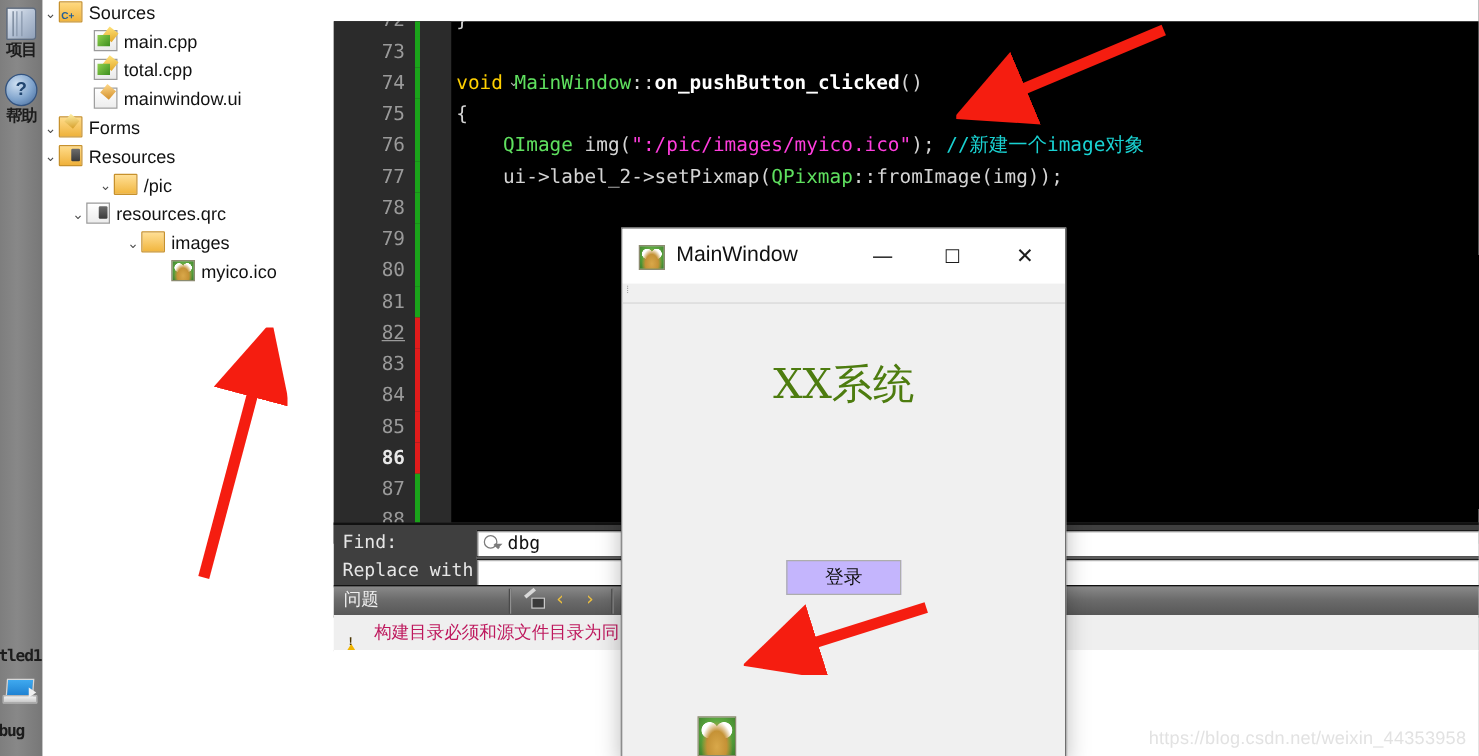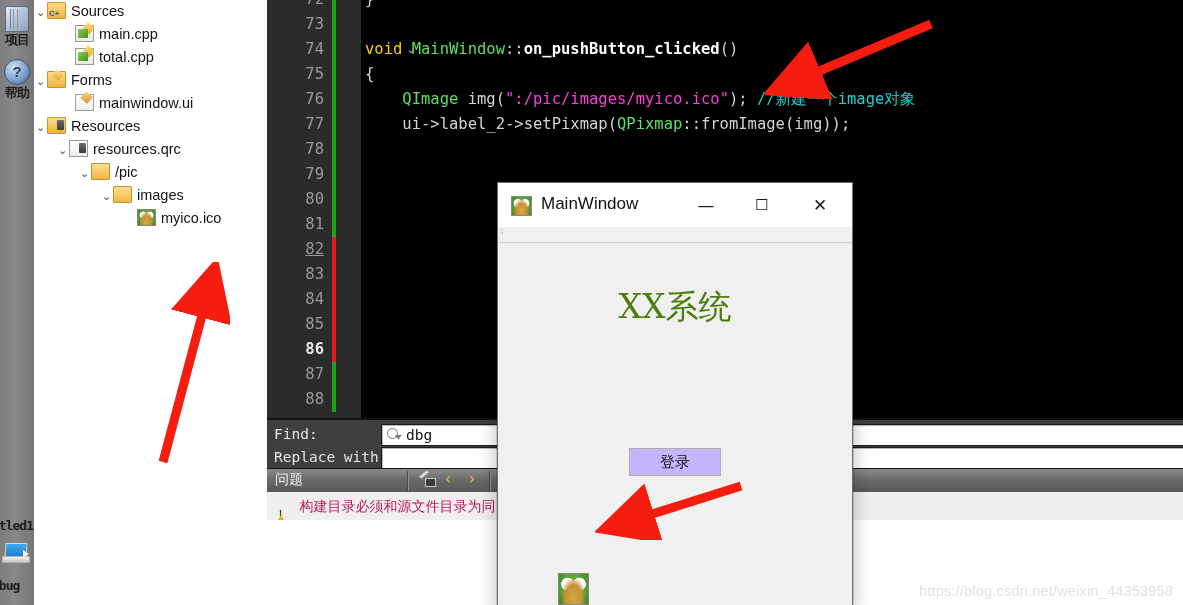--- a/index.html
+++ b/index.html
@@ -110,21 +110,21 @@
       radial-gradient(circle at 30% 36%, #1d1d1d 0%, #1d1d1d 10%, rgba(0,0,0,0) 12%),
       radial-gradient(circle at 70% 36%, #1d1d1d 0%, #1d1d1d 10%, rgba(0,0,0,0) 12%),
       radial-gradient(ellipse at 50% 56%, #e0554a 0%, #c23b33 34%, rgba(194,59,51,0) 44%),
       radial-gradient(ellipse at 50% 44%, #7cc15a 0%, #57a33c 55%, #3f7f2c 100%),
       linear-gradient(to bottom,#bcd6c0,#9cbfa2);
     background-repeat:no-repeat;border:1px solid #8b8b6f;
   }
 
   
   #editor{
-    position:absolute;left:267px;top:0;width:916px;height:418px;
+    position:absolute;left:267px;top:17px;width:916px;height:418px;
     background:#000000;overflow:hidden;
   }
   #gutter{
     position:absolute;left:0;top:0;width:65px;height:418px;background:#2b2b2b;
   }
   #gutter-fold{
     position:absolute;left:65px;top:0;width:29px;height:418px;background:#2b2b2b;
   }
   #marker-bar{position:absolute;left:65px;top:0;width:4px;height:418px;}
   .mk{position:absolute;left:0;width:4px;}
@@ -273,25 +273,25 @@
   </div>
   <div class="rail-item" style="top:578px;left:-8px;width:42px;text-align:left">
     <span class="rail-label" style="font-family:'DejaVu Sans Mono',monospace;font-size:13px;">ebug</span>
   </div>
 </div>
 
 <div id="tree-panel">
     <div class="tree-row" style="top: 0px;"><span class="tw" style="margin-left: 0px;">⌄</span><span class="tico ic-cppfolder"></span><span>Sources</span></div>
     <div class="tree-row" style="top: 0px;"><span class="tw none" style="margin-left: 28px;"></span><span class="tico ic-cpp"></span><span>main.cpp</span></div>
     <div class="tree-row" style="top: 0px;"><span class="tw none" style="margin-left: 28px;"></span><span class="tico ic-cpp"></span><span>total.cpp</span></div>
+    <div class="tree-row" style="top: 0px;"><span class="tw none" style="margin-left: 28px;"></span><span class="tico ic-ui"></span><span>mainwindow.ui</span></div>
     <div class="tree-row" style="top: 0px;"><span class="tw" style="margin-left: 0px;">⌄</span><span class="tico ic-folderpen"></span><span>Forms</span></div>
-    <div class="tree-row" style="top: 0px;"><span class="tw none" style="margin-left: 28px;"></span><span class="tico ic-ui"></span><span>mainwindow.ui</span></div>
     <div class="tree-row" style="top: 0px;"><span class="tw" style="margin-left: 0px;">⌄</span><span class="tico ic-res"></span><span>Resources</span></div>
+    <div class="tree-row" style="top: 0px;"><span class="tw" style="margin-left: 44px;">⌄</span><span class="tico ic-folder"></span><span>/pic</span></div>
     <div class="tree-row" style="top: 0px;"><span class="tw" style="margin-left: 22px;">⌄</span><span class="tico ic-qrc"></span><span>resources.qrc</span></div>
-    <div class="tree-row" style="top: 0px;"><span class="tw" style="margin-left: 44px;">⌄</span><span class="tico ic-folder"></span><span>/pic</span></div>
     <div class="tree-row" style="top: 0px;"><span class="tw" style="margin-left: 66px;">⌄</span><span class="tico ic-folder"></span><span>images</span></div>
     <div class="tree-row" style="top: 0px;"><span class="tw none" style="margin-left: 90px;"></span><span class="frog"></span><span>myico.ico</span></div>
   </div>
 
 <div id="editor">
   <div id="gutter">
       <div class="lnum" style="top: -13px;">72</div>
       <div class="lnum" style="top: 12px;">73</div>
       <div class="lnum" style="top: 37px;">74</div>
       <div class="lnum" style="top: 62px;">75</div>

